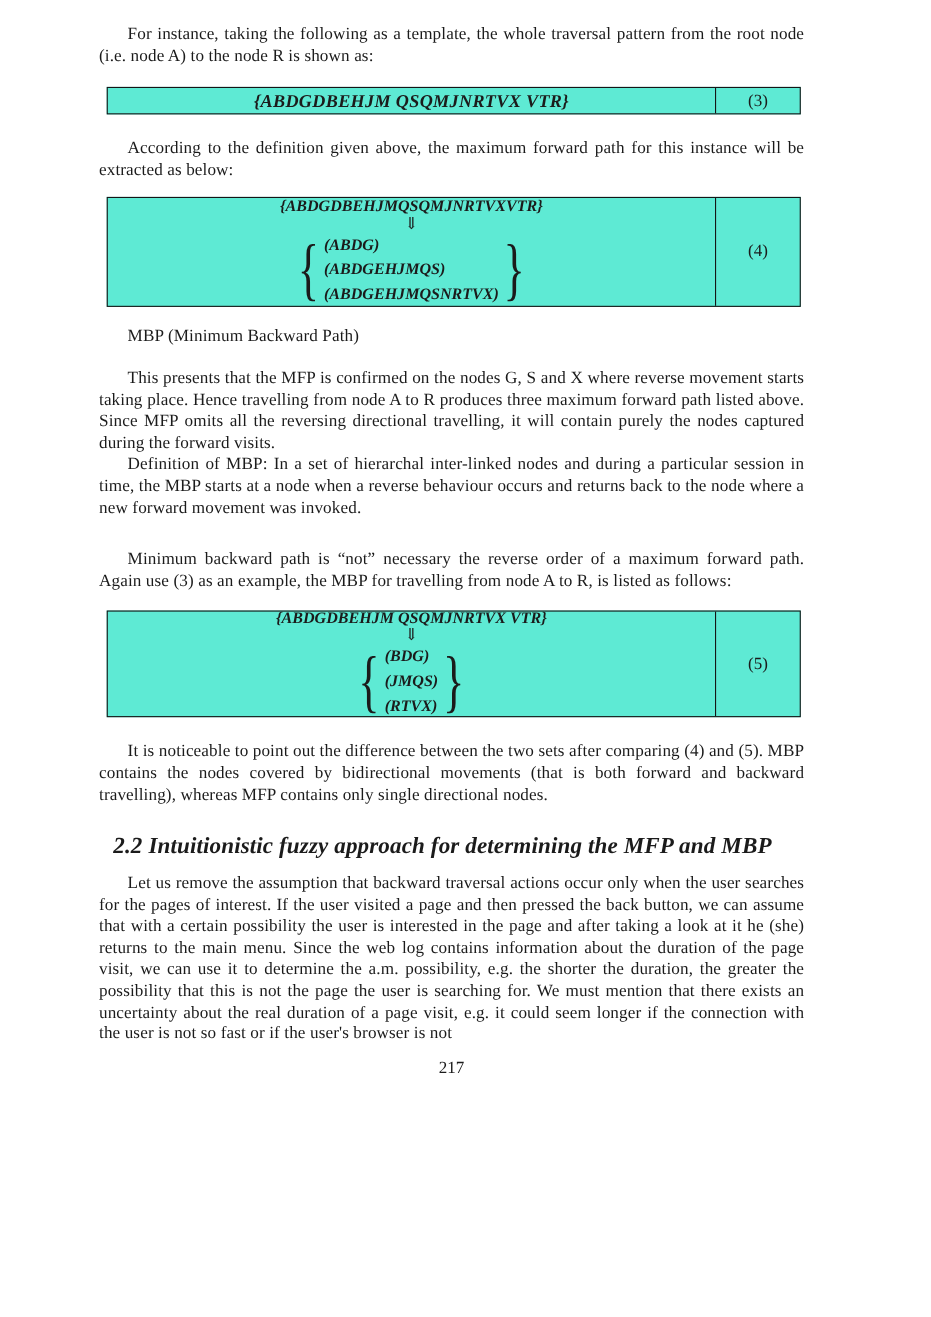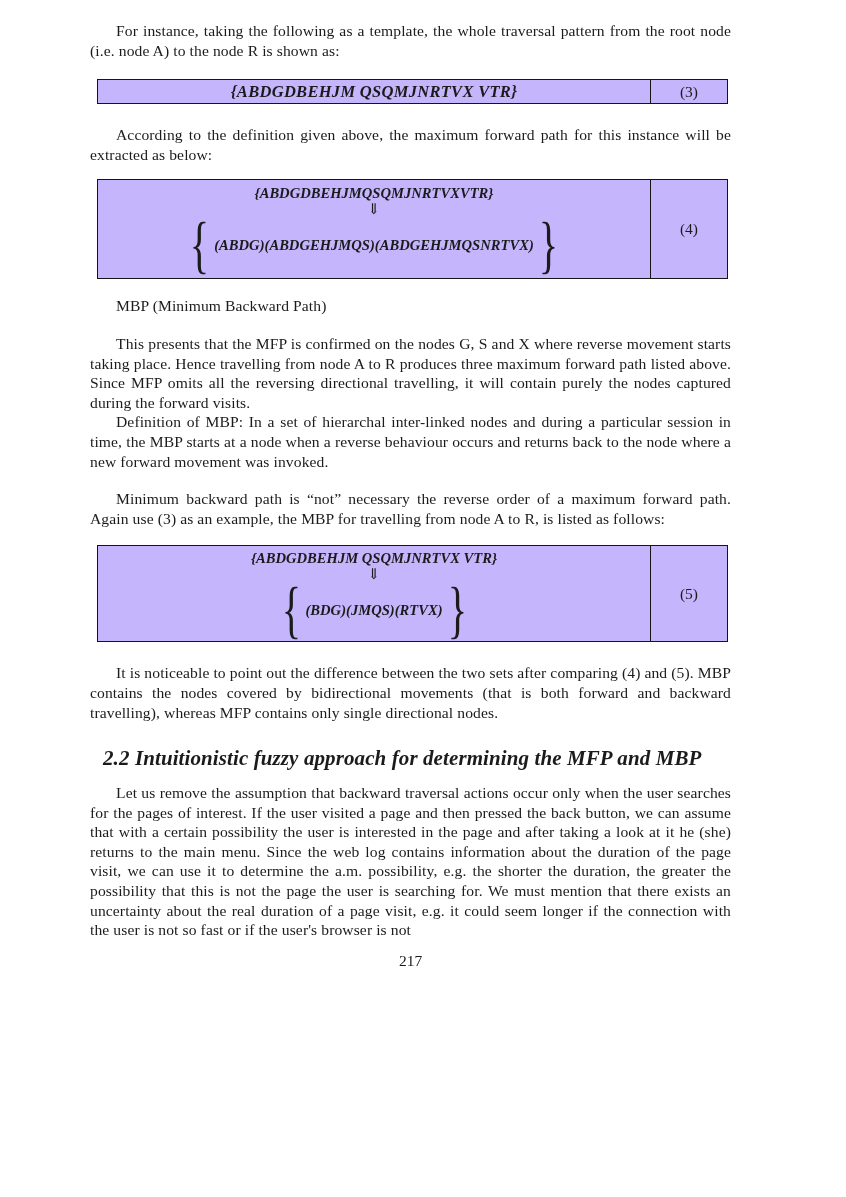--- a/index.html
+++ b/index.html
@@ -41,21 +41,21 @@
   }
 
   
   .eqbox {
     box-sizing: border-box;
     margin-left: 7px;
     width: 631px;
     border: 1.6px solid #151515;
     display: flex;
     align-items: stretch;
-    background: #c4b5fd;
+    background: #5eead4;
   }
   .eq-main {
     flex: 1 1 auto;
     display: flex;
     flex-direction: column;
     align-items: center;
     justify-content: center;
   }
   .eq-num {
     flex: 0 0 76px;
@@ -90,41 +90,41 @@
     font-size: 56px;
     line-height: 1;
     font-weight: normal;
     font-style: normal;
     display: inline-block;
     transform: scale(0.72, 1.12);
     margin: 0 1px;
   }
   .stack {
     display: flex;
-    flex-direction: row;
+    flex-direction: column;
     align-items: flex-start;
   }
   .stack .expr { font-size: 14.6px; line-height: 22.4px; }
 
   .page-number {
     margin: 0;
     text-align: center;
     font-size: 15.5px;
   }
 
   
   .b1  { margin-top: 95px; }
   .b2  { margin-top: 21px; }
   .b3  { margin-top: 19px; }
   .b4  { margin-top: 21px; }
   .b5  { margin-top: 15px; }
   .b6  { margin-top: 18px; }
   .b7  { margin-top: 17px; }
   .b8  { margin-top: 0; }
-  .b9  { margin-top: 18px; }
+  .b9  { margin-top: 28px; }
   .b10 { margin-top: 17px; }
   .b11 { margin-top: 21px; }
   .b12 { margin-top: 24px; }
   .b13 { margin-top: 12px; }
   .b14 { margin-top: 12px; }
 </style>
 </head>
 <body>
 
 <div class="page-content">

